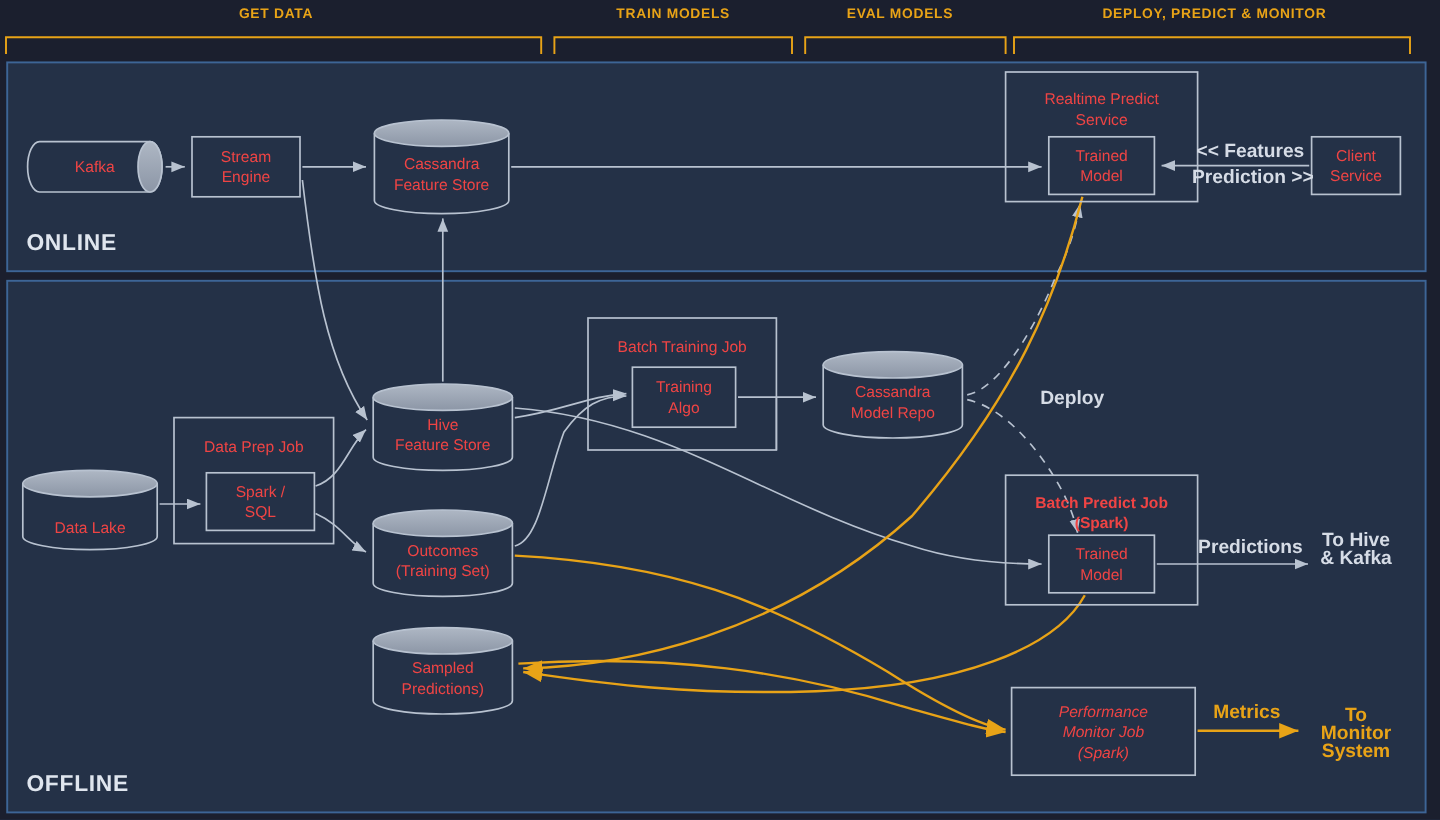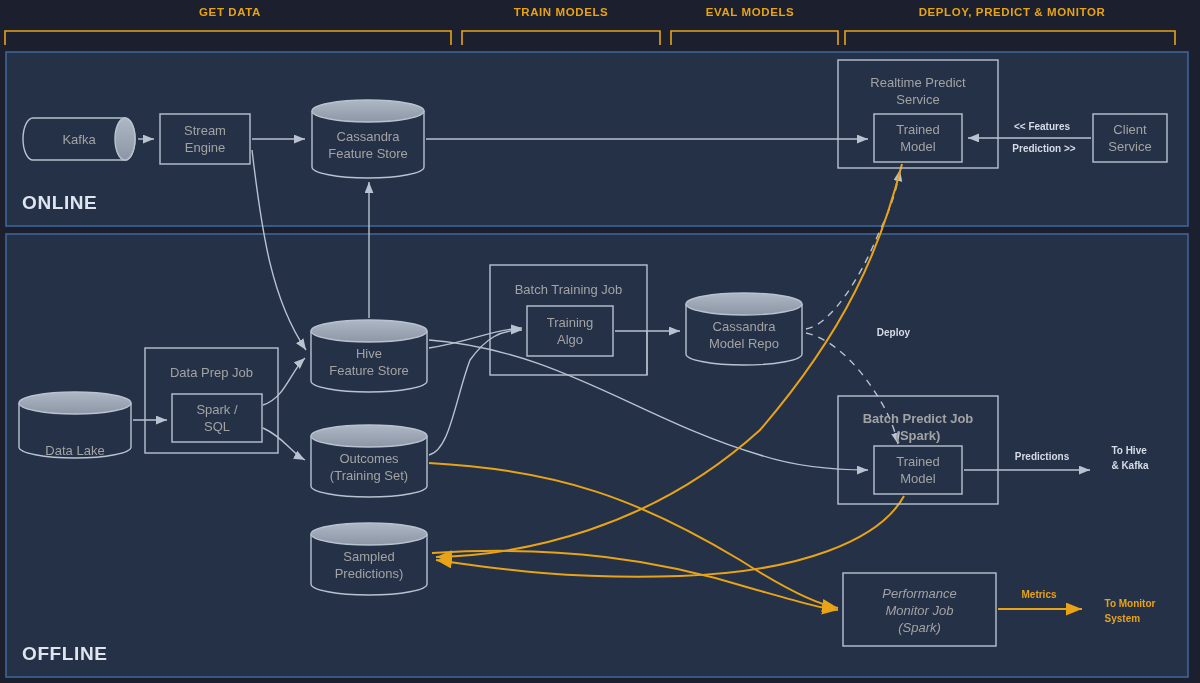--- a/index.html
+++ b/index.html
@@ -26,37 +26,37 @@
   }
   .panel-tag{
     position:absolute;
     color:#dfe5ee;
     font-size:19px;
     font-weight:bold;
     letter-spacing:.6px;
   }
   .node-label{
     position:absolute;
-    color:#a3a3a3;
+    color:#ef4444;
     font-size:13px;
     line-height:17px;
     text-align:center;
     white-space:pre-line;
     transform:translate(-50%,-50%);
     pointer-events:none;
   }
   .edge-label{
     position:absolute;
     color:#d6dce6;
-    font-size:10px;
+    font-size:16px;
     font-weight:bold;
     line-height:15px;
     white-space:pre-line;
     transform:translate(-50%,-50%);
-    text-align:left;
+    text-align:center;
   }
   .edge-label.accent{color:#e8a317;}
 </style>
 </head>
 <body>
 
 <div id="stage">
 
   <svg id="svg" viewBox="0 0 1200 683">
     <defs>
@@ -221,21 +221,21 @@
       <div class="node-label" style="left: 205px; top: 139px;">Stream
 Engine</div>
       <div class="node-label" style="left: 368px; top: 144.5px;">Cassandra
 Feature Store</div>
       <div class="node-label" style="left: 918px; top: 91px;">Realtime Predict
 Service</div>
       <div class="node-label" style="left: 918px; top: 138px;">Trained
 Model</div>
       <div class="node-label" style="left: 1130px; top: 138px;">Client
 Service</div>
-      <div class="node-label" style="left: 75px; top: 450px;">Data Lake</div>
+      <div class="node-label" style="left: 75px; top: 440px;">Data Lake</div>
       <div class="node-label" style="left: 211.5px; top: 372px;">Data Prep Job</div>
       <div class="node-label" style="left: 217px; top: 418px;">Spark /
 SQL</div>
       <div class="node-label" style="left: 369px; top: 361.5px;">Hive
 Feature Store</div>
       <div class="node-label" style="left: 369px; top: 466.5px;">Outcomes
 (Training Set)</div>
       <div class="node-label" style="left: 369px; top: 564.5px;">Sampled
 Predictions)</div>
       <div class="node-label" style="left: 568.5px; top: 289px;">Batch Training Job</div>

